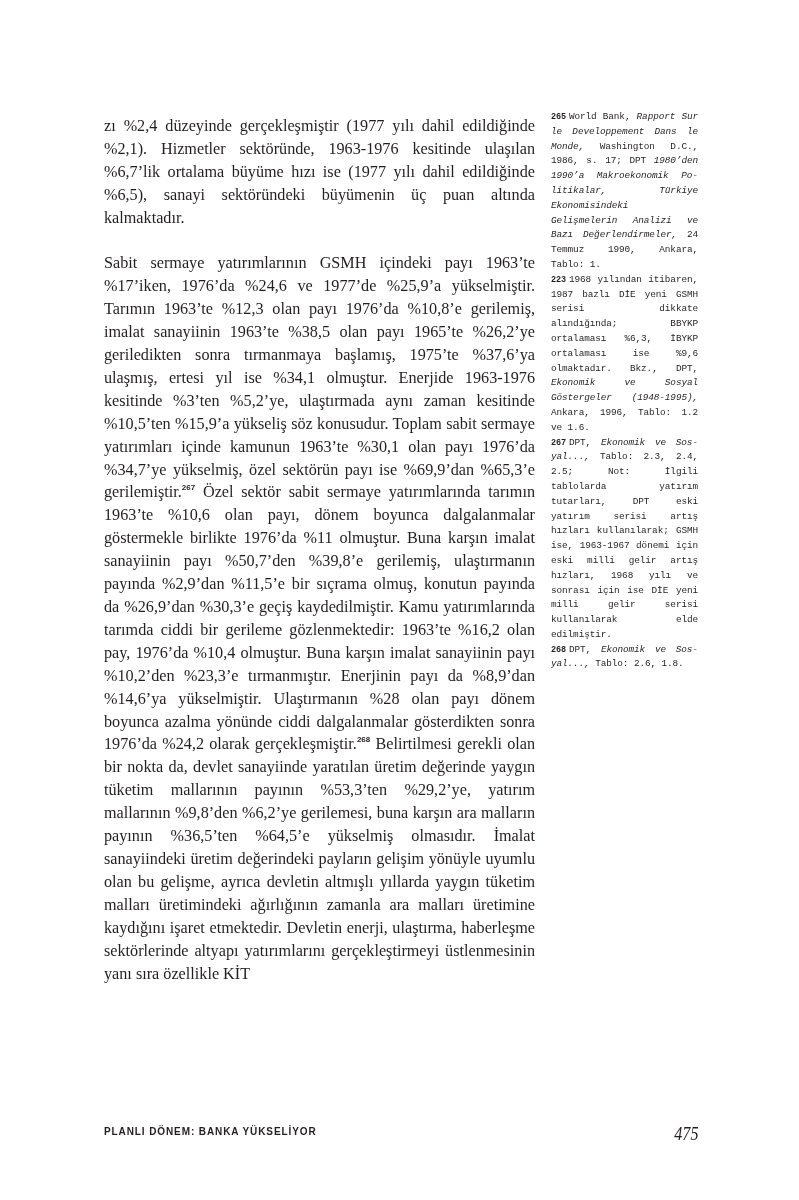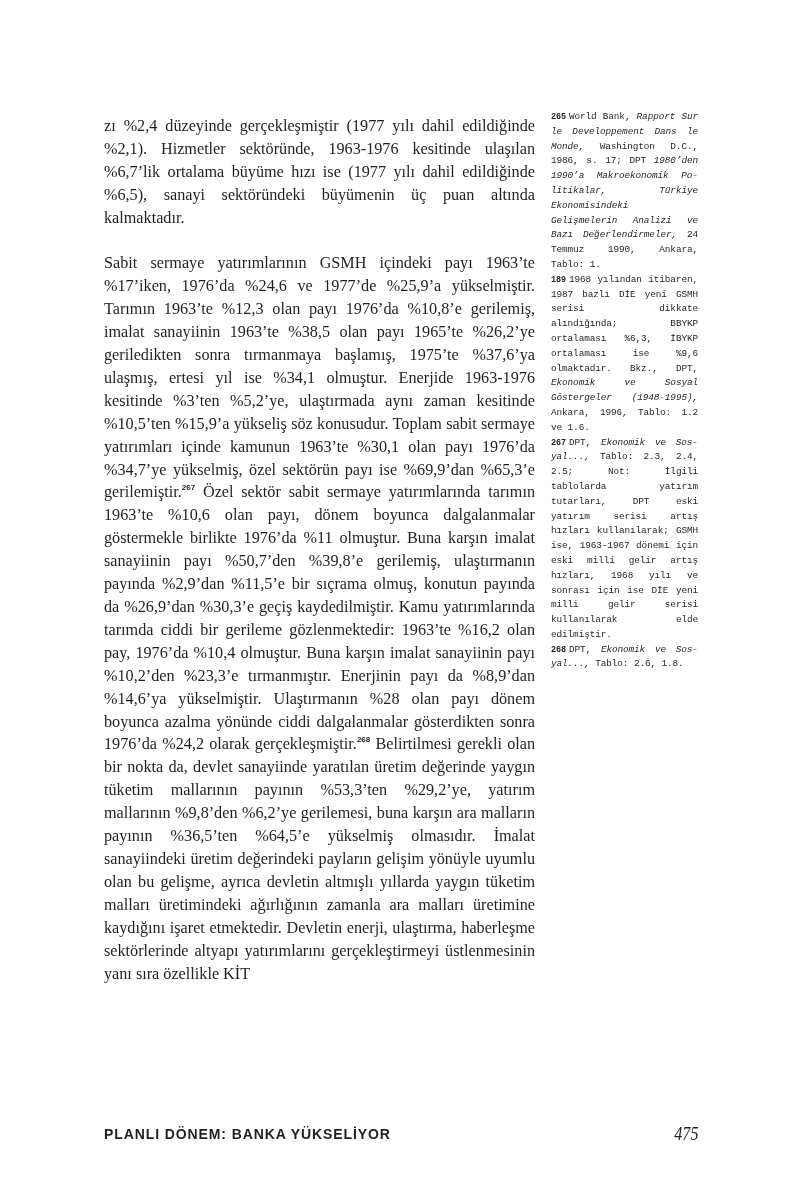--- a/index.html
+++ b/index.html
@@ -18,37 +18,37 @@
     font-family: Liberation Mono, monospace;
     font-size: 9.4px; line-height: 14.8px; text-align: justify; color: #231f20;
     letter-spacing: -0.1px;
   }
   .note { margin: 0; }
   .note .num { font-weight: bold; font-size: 8.5px; margin-right: 3px; }
   .note i { font-style: italic; }
   .footer-title {
     position: absolute; left: 104px; top: 1126px;
     font-family: "Liberation Sans", "DejaVu Sans", sans-serif;
-    font-weight: bold; font-size: 14px; letter-spacing: 0.9px; color: #231f20;
+    font-weight: bold; font-size: 10px; letter-spacing: 0.9px; color: #231f20;
   }
   .page-number {
     position: absolute; right: 101px; top: 1123px;
     font-family: "Liberation Serif", "DejaVu Serif", serif;
     font-style: italic; font-size: 19px; color: #231f20; transform: scaleX(0.85); transform-origin: right;
   }
 </style>
 </head>
 <body>
 
 <div class="main" id="main">
     <p><span>zı %2,4 düzeyinde gerçekleşmiştir (1977 yılı dahil edildi­ğinde %2,1). Hizmetler sektöründe, 1963-1976 kesitinde ulaşılan %6,7’lik ortalama büyüme hızı ise (1977 yılı dahil edildiğinde %6,5), sanayi sektöründeki büyümenin üç puan altında kalmaktadır.</span></p>
     <p><span>Sabit sermaye yatırımlarının GSMH içindeki payı 1963’te %17’iken, 1976’da %24,6 ve 1977’de %25,9’a yükselmiş­tir. Tarımın 1963’te %12,3 olan payı 1976’da %10,8’e ge­rilemiş, imalat sanayiinin 1963’te %38,5 olan payı 1965’te %26,2’ye geriledikten sonra tırmanmaya başla­mış, 1975’te %37,6’ya ulaşmış, ertesi yıl ise %34,1 ol­muştur. Enerjide 1963-1976 kesitinde %3’ten %5,2’ye, ulaştırmada aynı zaman kesitinde %10,5’ten %15,9’a yükseliş söz konusudur. Toplam sabit sermaye yatırımla­rı içinde kamunun 1963’te %30,1 olan payı 1976’da %34,7’ye yükselmiş, özel sektörün payı ise %69,9’dan %65,3’e gerilemiştir.</span><sup>267</sup><span> Özel sektör sabit sermaye yatı­rımlarında tarımın 1963’te %10,6 olan payı, dönem bo­yunca dalgalanmalar göstermekle birlikte 1976’da %11 olmuştur. Buna karşın imalat sanayiinin payı %50,7’den %39,8’e gerilemiş, ulaştırmanın payında %2,9’dan %11,5’e bir sıçrama olmuş, konutun payında da %26,9’dan %30,3’e geçiş kaydedilmiştir. Kamu yatırım­larında tarımda ciddi bir gerileme gözlenmektedir: 1963’te %16,2 olan pay, 1976’da %10,4 olmuştur. Buna karşın imalat sanayiinin payı %10,2’den %23,3’e tırman­mıştır. Enerjinin payı da %8,9’dan %14,6’ya yükselmiş­tir. Ulaştırmanın %28 olan payı dönem boyunca azalma yönünde ciddi dalgalanmalar gösterdikten sonra 1976’da %24,2 olarak gerçekleşmiştir.</span><sup>268</sup><span> Belirtilmesi gerekli olan bir nokta da, devlet sanayiinde yaratılan üretim değerin­de yaygın tüketim mallarının payının %53,3’ten %29,2’ye, yatırım mallarının %9,8’den %6,2’ye gerile­mesi, buna karşın ara malların payının %36,5’ten %64,5’e yükselmiş olmasıdır. İmalat sanayiindeki üre­tim değerindeki payların gelişim yönüyle uyumlu olan bu gelişme, ayrıca devletin altmışlı yıllarda yaygın tüketim malları üretimindeki ağırlığının zamanla ara malları üre­timine kaydığını işaret etmektedir. Devletin enerji, ulaş­tırma, haberleşme sektörlerinde altyapı yatırımlarını gerçekleştirmeyi üstlenmesinin yanı sıra özellikle KİT</span></p>
   </div>
 
 <div class="notes" id="notes">
     <div class="note"><span class="num">265</span><span>World Bank, </span><i>Rapport Sur le Developpement Dans le Monde,</i><span> Washington D.C., 1986, s. 17; DPT </span><i>1980’den 1990’a Makroekonomik Po­litikalar, Türkiye Ekonomi­sindeki Gelişmelerin Analizi ve Bazı Değerlendirmeler,</i><span> 24 Temmuz 1990, Ankara, Tablo: 1.</span></div>
-    <div class="note"><span class="num">189</span><span>1968 yılından itibaren, 1987 bazlı DİE yeni GSMH serisi dikkate alındığında; BBYKP ortalaması %6,3, İBYKP ortalaması ise %9,6 olmaktadır. Bkz., DPT, </span><i>Eko­nomik ve Sosyal Göstergeler (1948-1995),</i><span> Ankara, 1996, Tablo: 1.2 ve 1.6.</span></div>
+    <div class="note"><span class="num">223</span><span>1968 yılından itibaren, 1987 bazlı DİE yeni GSMH serisi dikkate alındığında; BBYKP ortalaması %6,3, İBYKP ortalaması ise %9,6 olmaktadır. Bkz., DPT, </span><i>Eko­nomik ve Sosyal Göstergeler (1948-1995),</i><span> Ankara, 1996, Tablo: 1.2 ve 1.6.</span></div>
     <div class="note"><span class="num">267</span><span>DPT, </span><i>Ekonomik ve Sos­yal...,</i><span> Tablo: 2.3, 2.4, 2.5; Not: İlgili tablolarda yatırım tutarları, DPT eski yatırım serisi artış hızları kullanıla­rak; GSMH ise, 1963-1967 dönemi için eski milli gelir artış hızları, 1968 yılı ve sonrası için ise DİE yeni mil­li gelir serisi kullanılarak el­de edilmiştir.</span></div>
     <div class="note"><span class="num">268</span><span>DPT, </span><i>Ekonomik ve Sos­yal...,</i><span> Tablo: 2.6, 1.8.</span></div>
   </div>
 
 <div class="footer-title">PLANLI DÖNEM: BANKA YÜKSELİYOR</div>
 <div class="page-number">475</div>
 
 </body></html>

